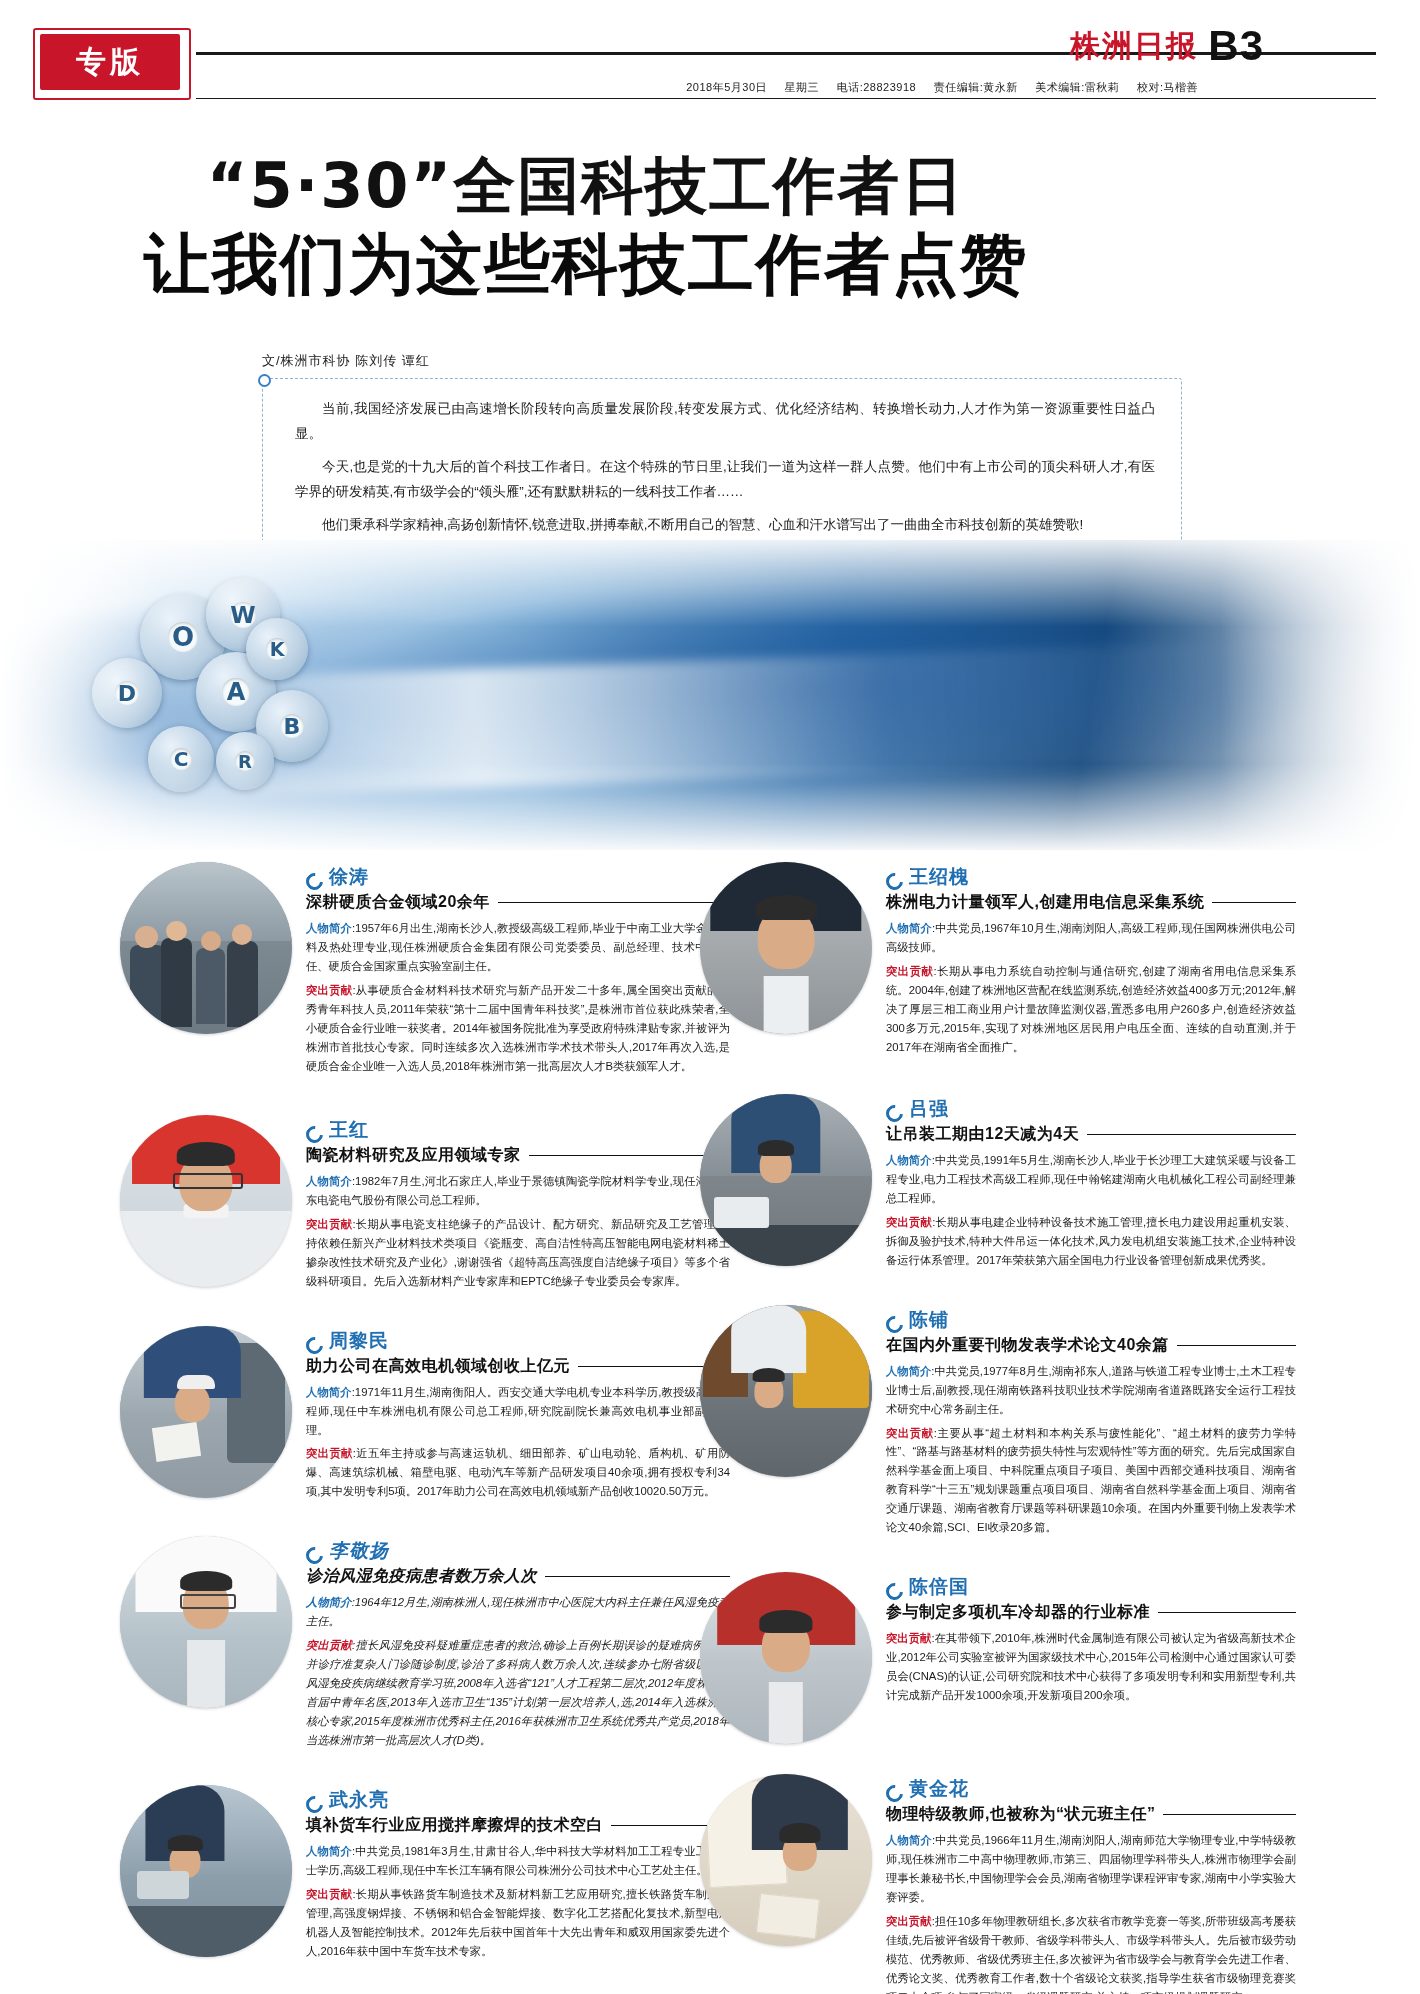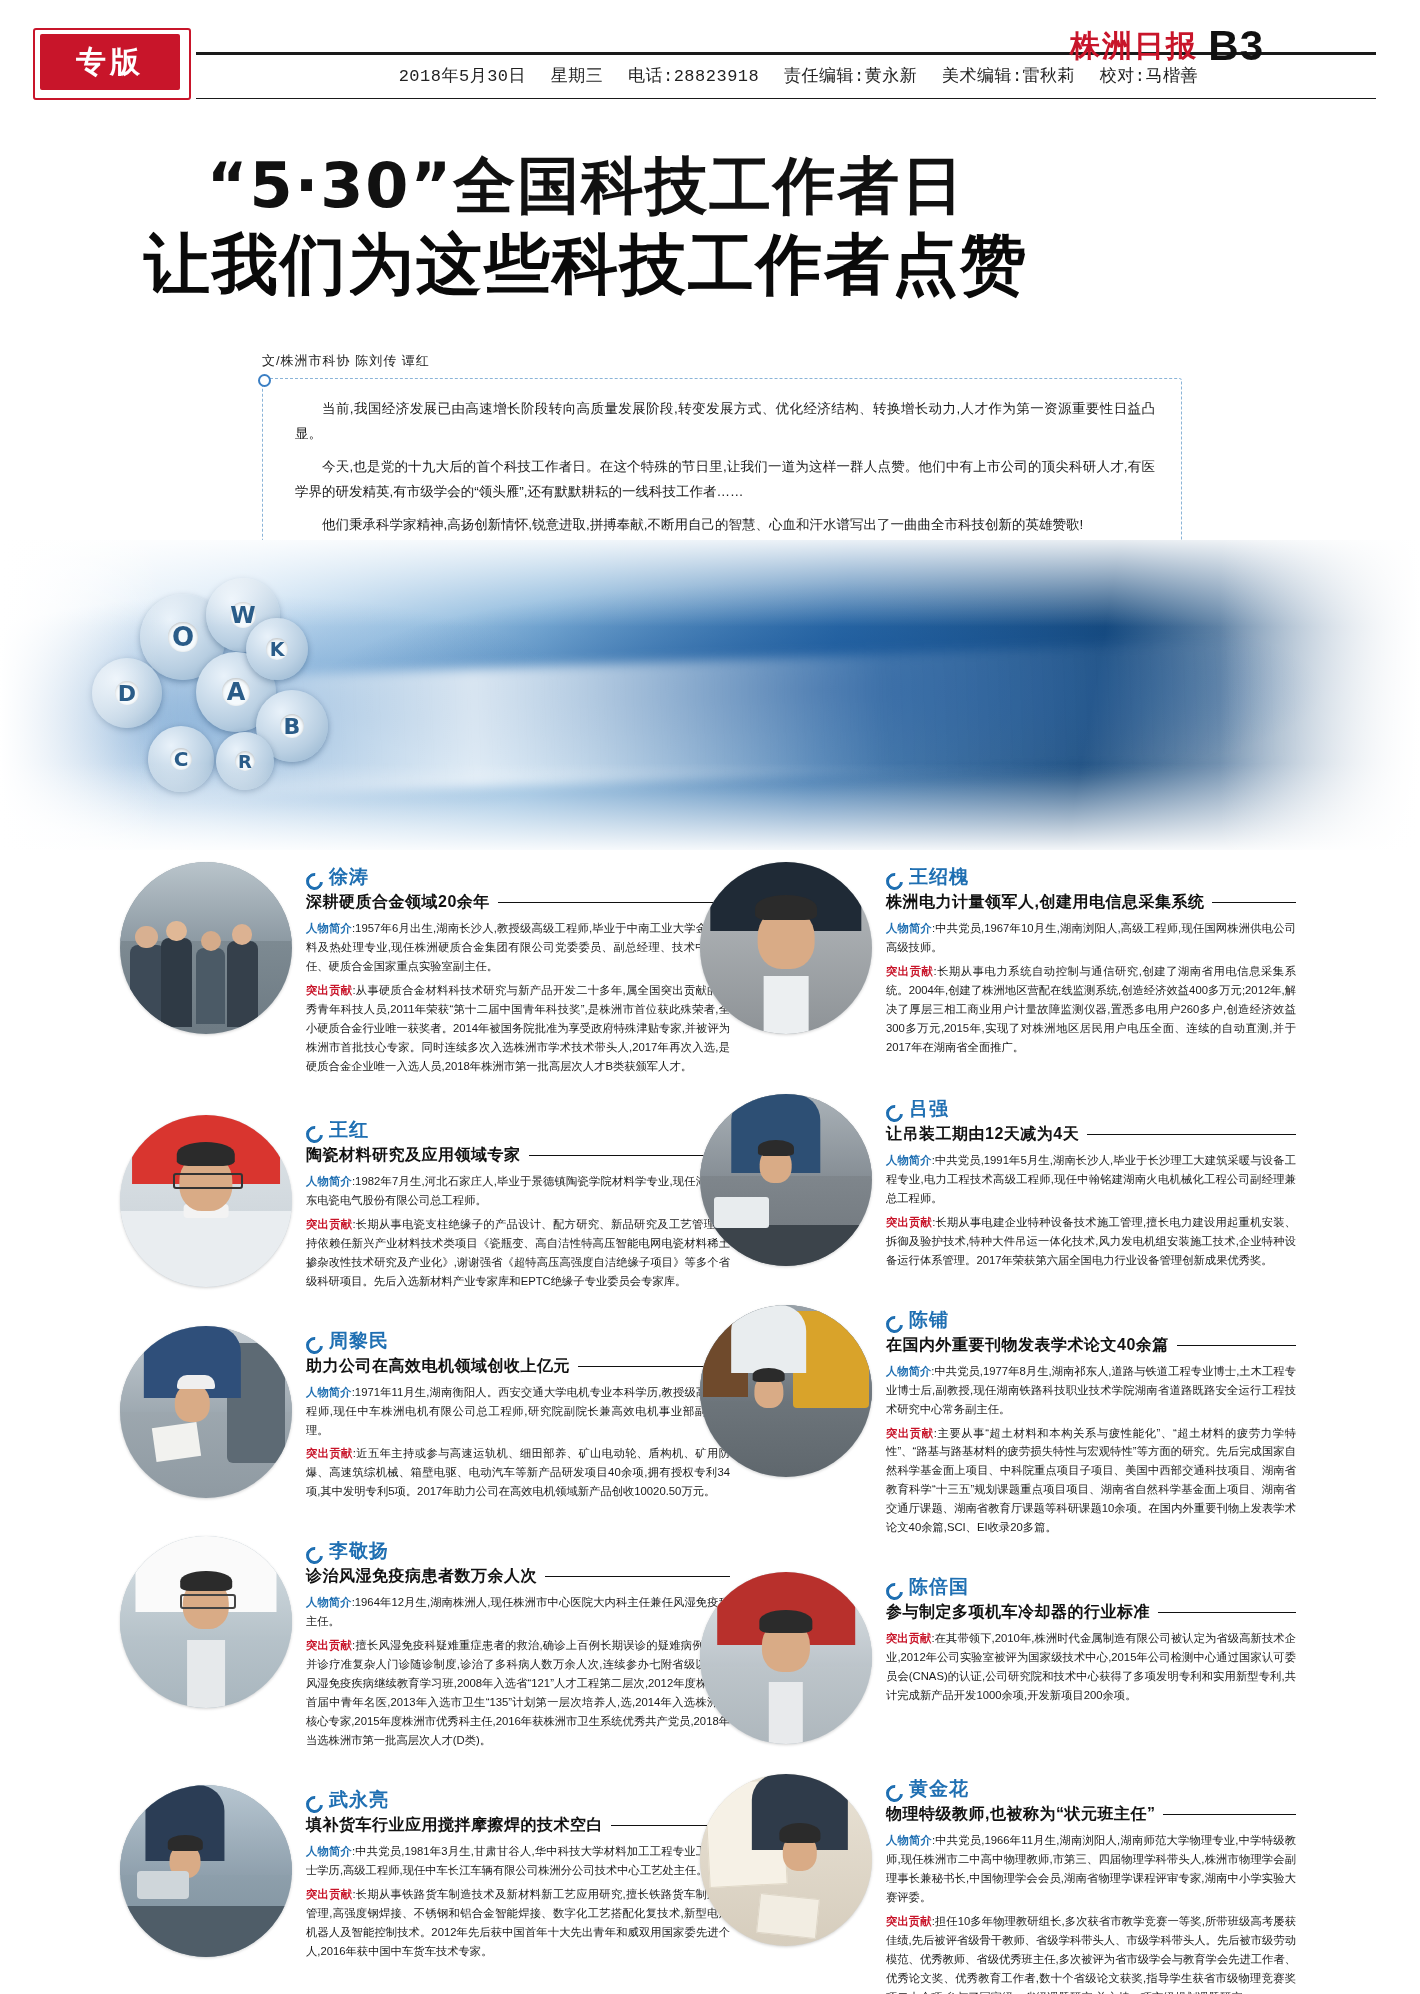--- a/index.html
+++ b/index.html
@@ -45,24 +45,23 @@
     font-size:30px; font-weight:bold; color:#c8152a;
     letter-spacing:2px;
     font-family:"DejaVu Serif", serif;
   }
   .page-no {
     position:absolute; right:40px; top:22px;
     font-size:42px; font-weight:bold; color:#111;
     letter-spacing:1px;
   }
   .issue-line {
-    position:absolute; right:106px; top:64px;
-    font-size:17px; color:#222; letter-spacing:0.5px;
+    position:absolute; right:106px; top:80px;
+    font-size:11px; color:#222; letter-spacing:0.5px;
     white-space:nowrap;
-    font-family:Liberation Mono, monospace;
   }
   .issue-line span { margin-left:14px; }
   .issue-line span:first-child { margin-left:0; }
 
   
   .headline {
     position:absolute; left:0; top:150px; width:1172px;
     text-align:center;
   }
   .head1 {
@@ -372,21 +371,21 @@
           </div>
           <p class="para">
             <span class="lab">人物简介</span><span>:1971年11月生,湖南衡阳人。西安交通大学电机专业本科学历,教授级高级工程师,现任中车株洲电机有限公司总工程师,研究院副院长兼高效电机事业部副总经理。</span>
           </p>
           <p class="para">
             <span class="lab red">突出贡献</span><span>:近五年主持或参与高速运轨机、细田部养、矿山电动轮、盾构机、矿用防爆、高速筑综机械、箱壁电驱、电动汽车等新产品研发项目40余项,拥有授权专利34项,其中发明专利5项。2017年助力公司在高效电机领域新产品创收10020.50万元。</span>
           </p>
         </div>
       </div>
 
-      <div class="card" style="margin-bottom:30px;">
+      <div class="card" style="margin-bottom:30px;font-style:italic;">
         <div class="photo">
           <div class="ph" style="background:linear-gradient(180deg,#c9d4da 0%,#a9b6be 100%);">
             <div style="position:absolute;left:0;top:0;width:100%;height:58%;background:linear-gradient(180deg,#d7e0e5,#b7c3ca);"></div>
             <div class="torso" style="width:82%;height:44%;background:#fafafa;"></div>
             <div style="position:absolute;left:50%;transform:translateX(-50%);bottom:0;width:22%;height:40%;background:#e6e9eb;"></div>
             <div class="head" style="bottom:46%;width:27%;height:29%;"></div>
             <div class="hair" style="bottom:68%;width:30%;height:12%;"></div>
             <div style="position:absolute;left:35%;bottom:58%;width:30%;height:6%;border:2px solid #444;border-radius:3px;"></div>
           </div>
         </div>

